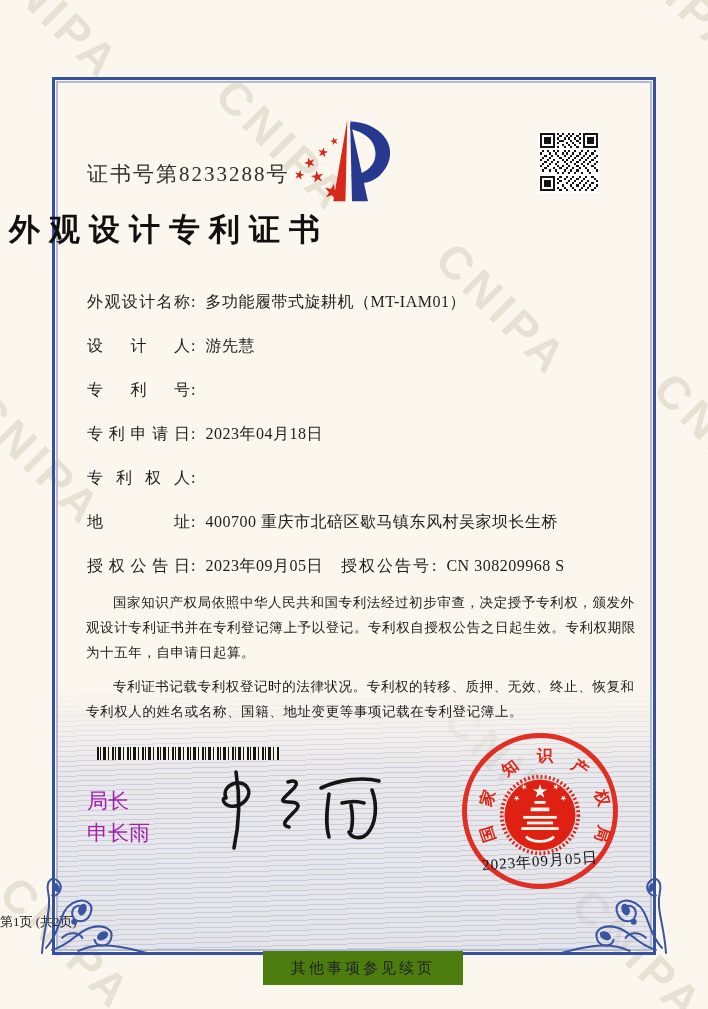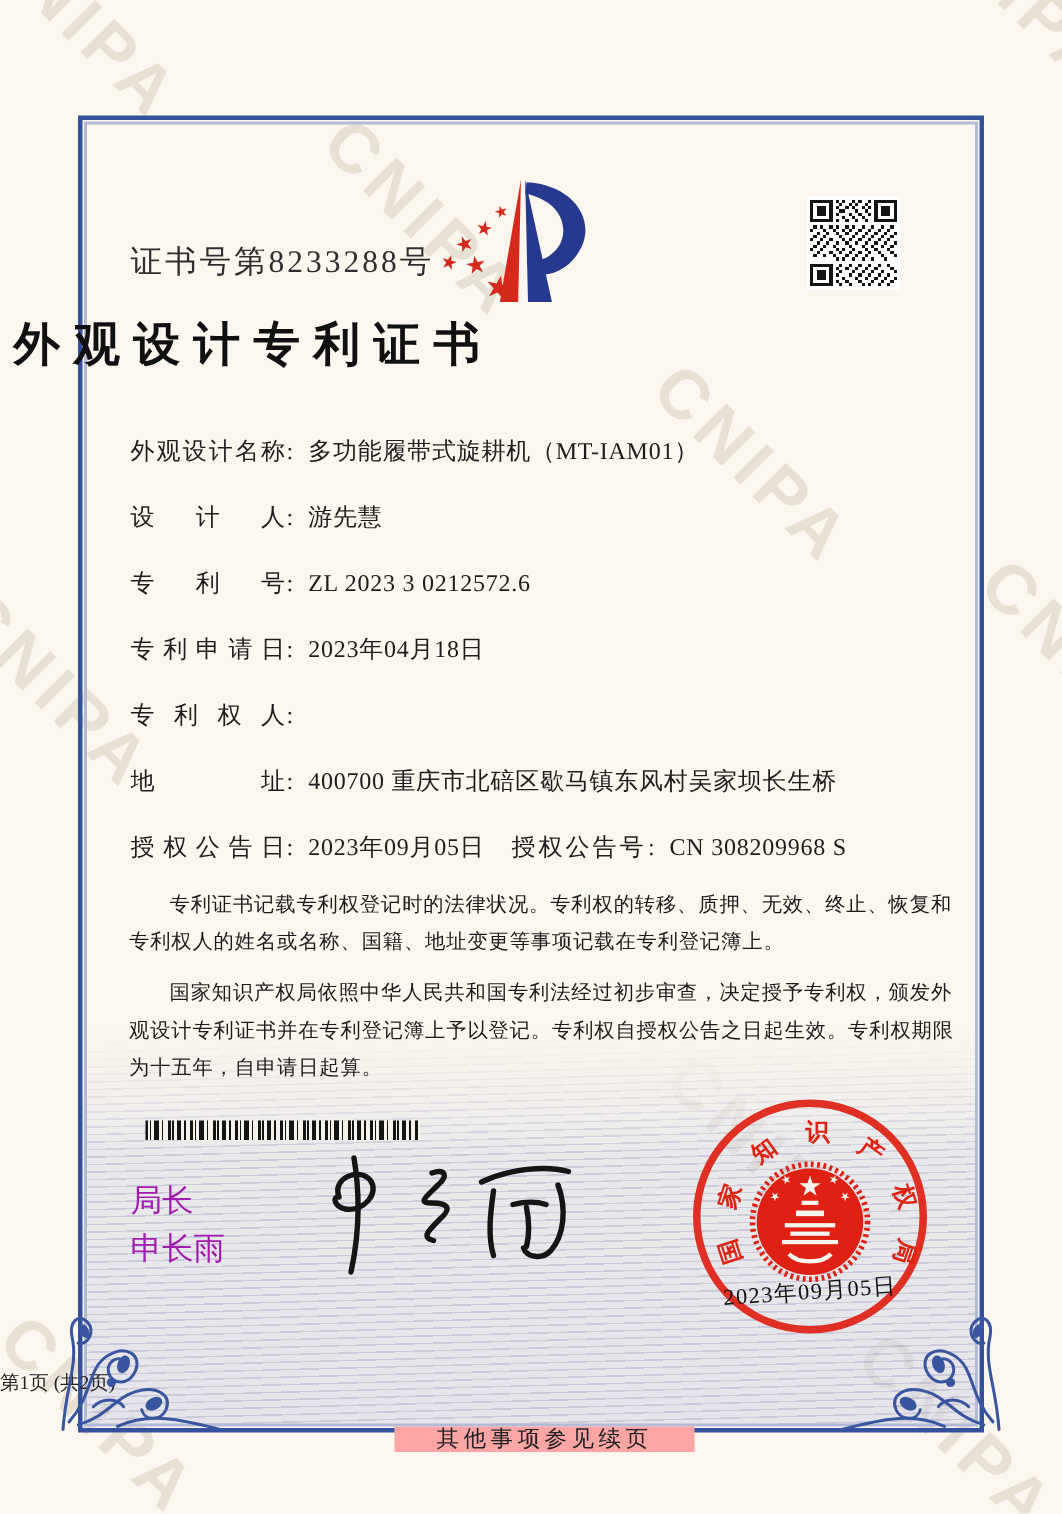--- a/index.html
+++ b/index.html
@@ -72,21 +72,21 @@
   .sc4{left:113px;top:30px;transform:translate(-50%,-50%) rotate(36deg);}
   .sc5{left:135px;top:60px;transform:translate(-50%,-50%) rotate(72deg);}
   .sc6{left:135px;top:96px;transform:translate(-50%,-50%) rotate(108deg);}
   .emblem{position:absolute;left:50%;top:54%;transform:translate(-50%,-50%);}
 
   .sealdate{left:458px;top:852px;width:164px;text-align:center;font-size:15px;
     color:#111;letter-spacing:1px;transform:rotate(-4deg);}
 
   .footer{left:0;top:913px;width:100%;text-align:left;font-size:13px;color:#222;}
 
-  .note{left:263px;top:951px;width:200px;height:17px;background:#fca5a5;
+  .note{left:263px;top:951px;width:200px;height:34px;background:#4d7c0f;
     display:flex;align-items:center;justify-content:center;
     font-size:15px;letter-spacing:3px;color:#222;}
 
   .flourish{width:118px;height:106px;}
   .fl-left{left:36px;top:851px;}
   .fl-right{left:554px;top:851px;transform:scaleX(-1);}
 </style>
 </head>
 <body>
 
@@ -181,21 +181,20 @@
       <span class="fvalue">多功能履带式旋耕机（MT-IAM01）</span>
     </div>
     <div class="frow">
       <span class="flabel">设计人</span>
         <span class="fcolon">:</span>
       <span class="fvalue">游先慧</span>
     </div>
     <div class="frow">
       <span class="flabel">专利号</span>
         <span class="fcolon">:</span>
-      <span class="fvalue">ZL 2023 3 0212572.6</span>
     </div>
     <div class="frow">
       <span class="flabel">专利申请日</span>
         <span class="fcolon">:</span>
       <span class="fvalue">2023年04月18日</span>
     </div>
     <div class="frow">
       <span class="flabel">专利权人</span>
         <span class="fcolon">:</span>
     </div>
@@ -210,22 +209,22 @@
       <span class="fvalue">2023年09月05日</span>
       <span class="fpair2">
         <span class="flabel2">授权公告号</span>
           <span class="fcolon">:</span>
         <span class="fvalue">CN 308209968 S</span>
       </span>
     </div>
   </div>
 
   <div class="abs paras">
+    <p>国家知识产权局依照中华人民共和国专利法经过初步审查，决定授予专利权，颁发外观设计专利证书并在专利登记簿上予以登记。专利权自授权公告之日起生效。专利权期限为十五年，自申请日起算。</p>
     <p>专利证书记载专利权登记时的法律状况。专利权的转移、质押、无效、终止、恢复和专利权人的姓名或名称、国籍、地址变更等事项记载在专利登记簿上。</p>
-    <p>国家知识产权局依照中华人民共和国专利法经过初步审查，决定授予专利权，颁发外观设计专利证书并在专利登记簿上予以登记。专利权自授权公告之日起生效。专利权期限为十五年，自申请日起算。</p>
   </div>
 
   <div class="abs barcode"></div>
 
   <div class="abs director">
     <div>局长</div>
     <div>申长雨</div>
   </div>
 
   <div class="abs sig">

